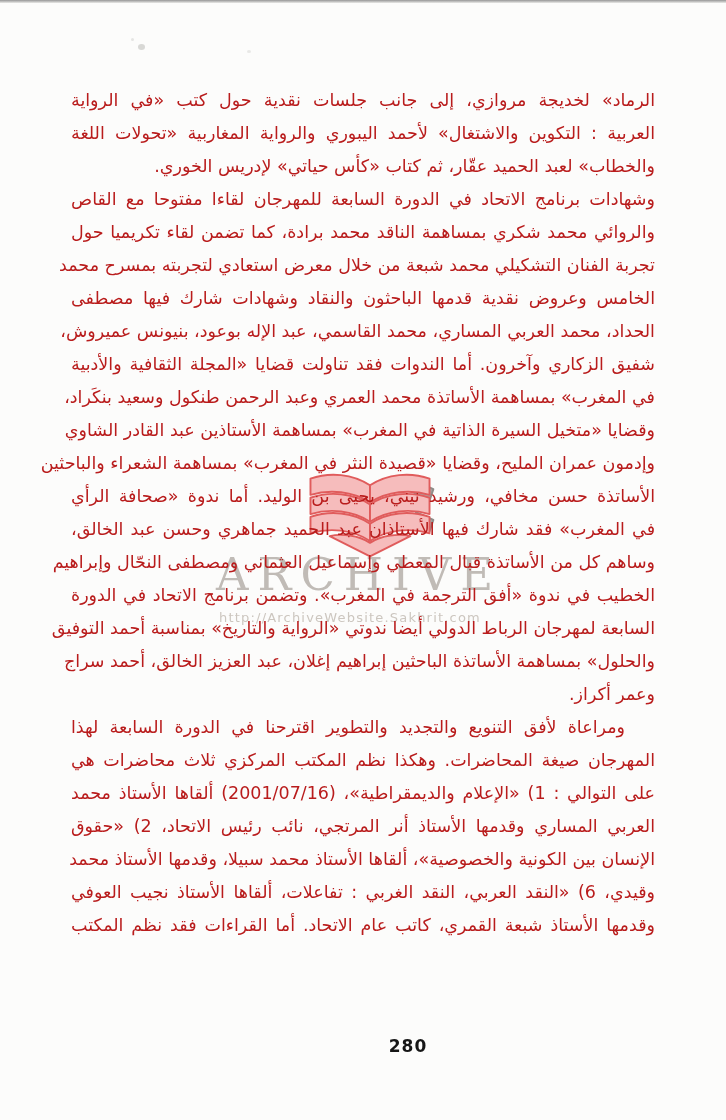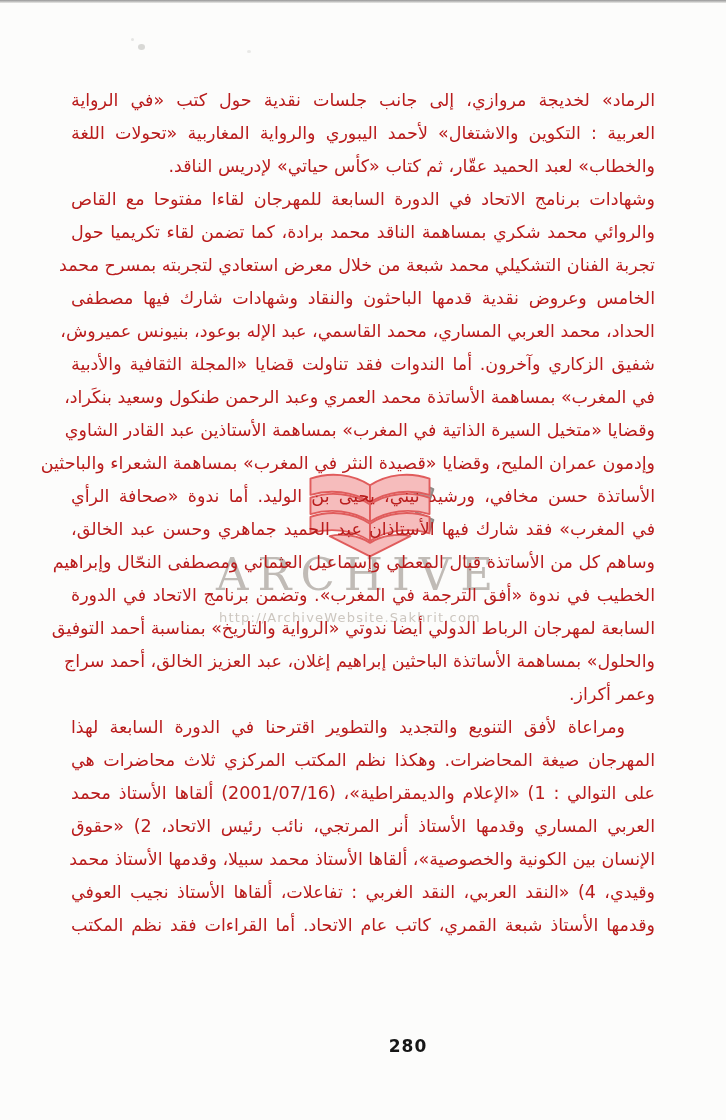--- a/index.html
+++ b/index.html
@@ -97,21 +97,21 @@
 
       <path d="M70,78 C58,70 40,68 28,71 L70,92 L112,71 C100,68 82,70 70,78 Z"></path>
     </svg>
     <div class="wm-title">ARCHIVE</div>
     <div class="wm-url">http://ArchiveWebsite.Sakhrit.com</div>
   </div>
 
   <div class="textblock" id="textblock">
       <div class="line">الرماد» لخديجة مروازي، إلى جانب جلسات نقدية حول كتب «في الرواية</div>
       <div class="line">العربية : التكوين والاشتغال» لأحمد اليبوري والرواية المغاربية «تحولات اللغة</div>
-      <div class="line end">والخطاب» لعبد الحميد عقّار، ثم كتاب «كأس حياتي» لإدريس الناقد.</div>
+      <div class="line end">والخطاب» لعبد الحميد عقّار، ثم كتاب «كأس حياتي» لإدريس الخوري.</div>
       <div class="line">وشهادات برنامج الاتحاد في الدورة السابعة للمهرجان لقاءا مفتوحا مع القاص</div>
       <div class="line">والروائي محمد شكري بمساهمة الناقد محمد برادة، كما تضمن لقاء تكريميا حول</div>
       <div class="line">تجربة الفنان التشكيلي محمد شبعة من خلال معرض استعادي لتجربته بمسرح محمد</div>
       <div class="line">الخامس وعروض نقدية قدمها الباحثون والنقاد وشهادات شارك فيها مصطفى</div>
       <div class="line">الحداد، محمد العربي المساري، محمد القاسمي، عبد الإله بوعود، بنيونس عميروش،</div>
       <div class="line">شفيق الزكاري وآخرون. أما الندوات فقد تناولت قضايا «المجلة الثقافية والأدبية</div>
       <div class="line">في المغرب» بمساهمة الأساتذة محمد العمري وعبد الرحمن طنكول وسعيد بنكَراد،</div>
       <div class="line">وقضايا «متخيل السيرة الذاتية في المغرب» بمساهمة الأستاذين عبد القادر الشاوي</div>
       <div class="line">وإدمون عمران المليح، وقضايا «قصيدة النثر في المغرب» بمساهمة الشعراء والباحثين</div>
       <div class="line">الأساتذة حسن مخافي، ورشيد نيني، يحيى بن الوليد. أما ندوة «صحافة الرأي</div>
@@ -119,19 +119,19 @@
       <div class="line">وساهم كل من الأساتذة قبال المعطي وإسماعيل العثماني ومصطفى النحّال وإبراهيم</div>
       <div class="line">الخطيب في ندوة «أفق الترجمة في المغرب». وتضمن برنامج الاتحاد في الدورة</div>
       <div class="line">السابعة لمهرجان الرباط الدولي أيضا ندوتي «الرواية والتاريخ» بمناسبة أحمد التوفيق</div>
       <div class="line">والحلول» بمساهمة الأساتذة الباحثين إبراهيم إغلان، عبد العزيز الخالق، أحمد سراج</div>
       <div class="line end">وعمر أكراز.</div>
       <div class="line indent">ومراعاة لأفق التنويع والتجديد والتطوير اقترحنا في الدورة السابعة لهذا</div>
       <div class="line">المهرجان صيغة المحاضرات. وهكذا نظم المكتب المركزي ثلاث محاضرات هي</div>
       <div class="line">على التوالي : 1) «الإعلام والديمقراطية»، (2001/07/16) ألقاها الأستاذ محمد</div>
       <div class="line">العربي المساري وقدمها الأستاذ أنر المرتجي، نائب رئيس الاتحاد، 2) «حقوق</div>
       <div class="line">الإنسان بين الكونية والخصوصية»، ألقاها الأستاذ محمد سبيلا، وقدمها الأستاذ محمد</div>
-      <div class="line">وقيدي، 4) «النقد العربي، النقد الغربي : تفاعلات، ألقاها الأستاذ نجيب العوفي</div>
+      <div class="line">وقيدي، 6) «النقد العربي، النقد الغربي : تفاعلات، ألقاها الأستاذ نجيب العوفي</div>
       <div class="line">وقدمها الأستاذ شبعة القمري، كاتب عام الاتحاد. أما القراءات فقد نظم المكتب</div>
     </div>
 
   <div class="pagenum">280</div>
 
 </div>
 
 </body></html>

